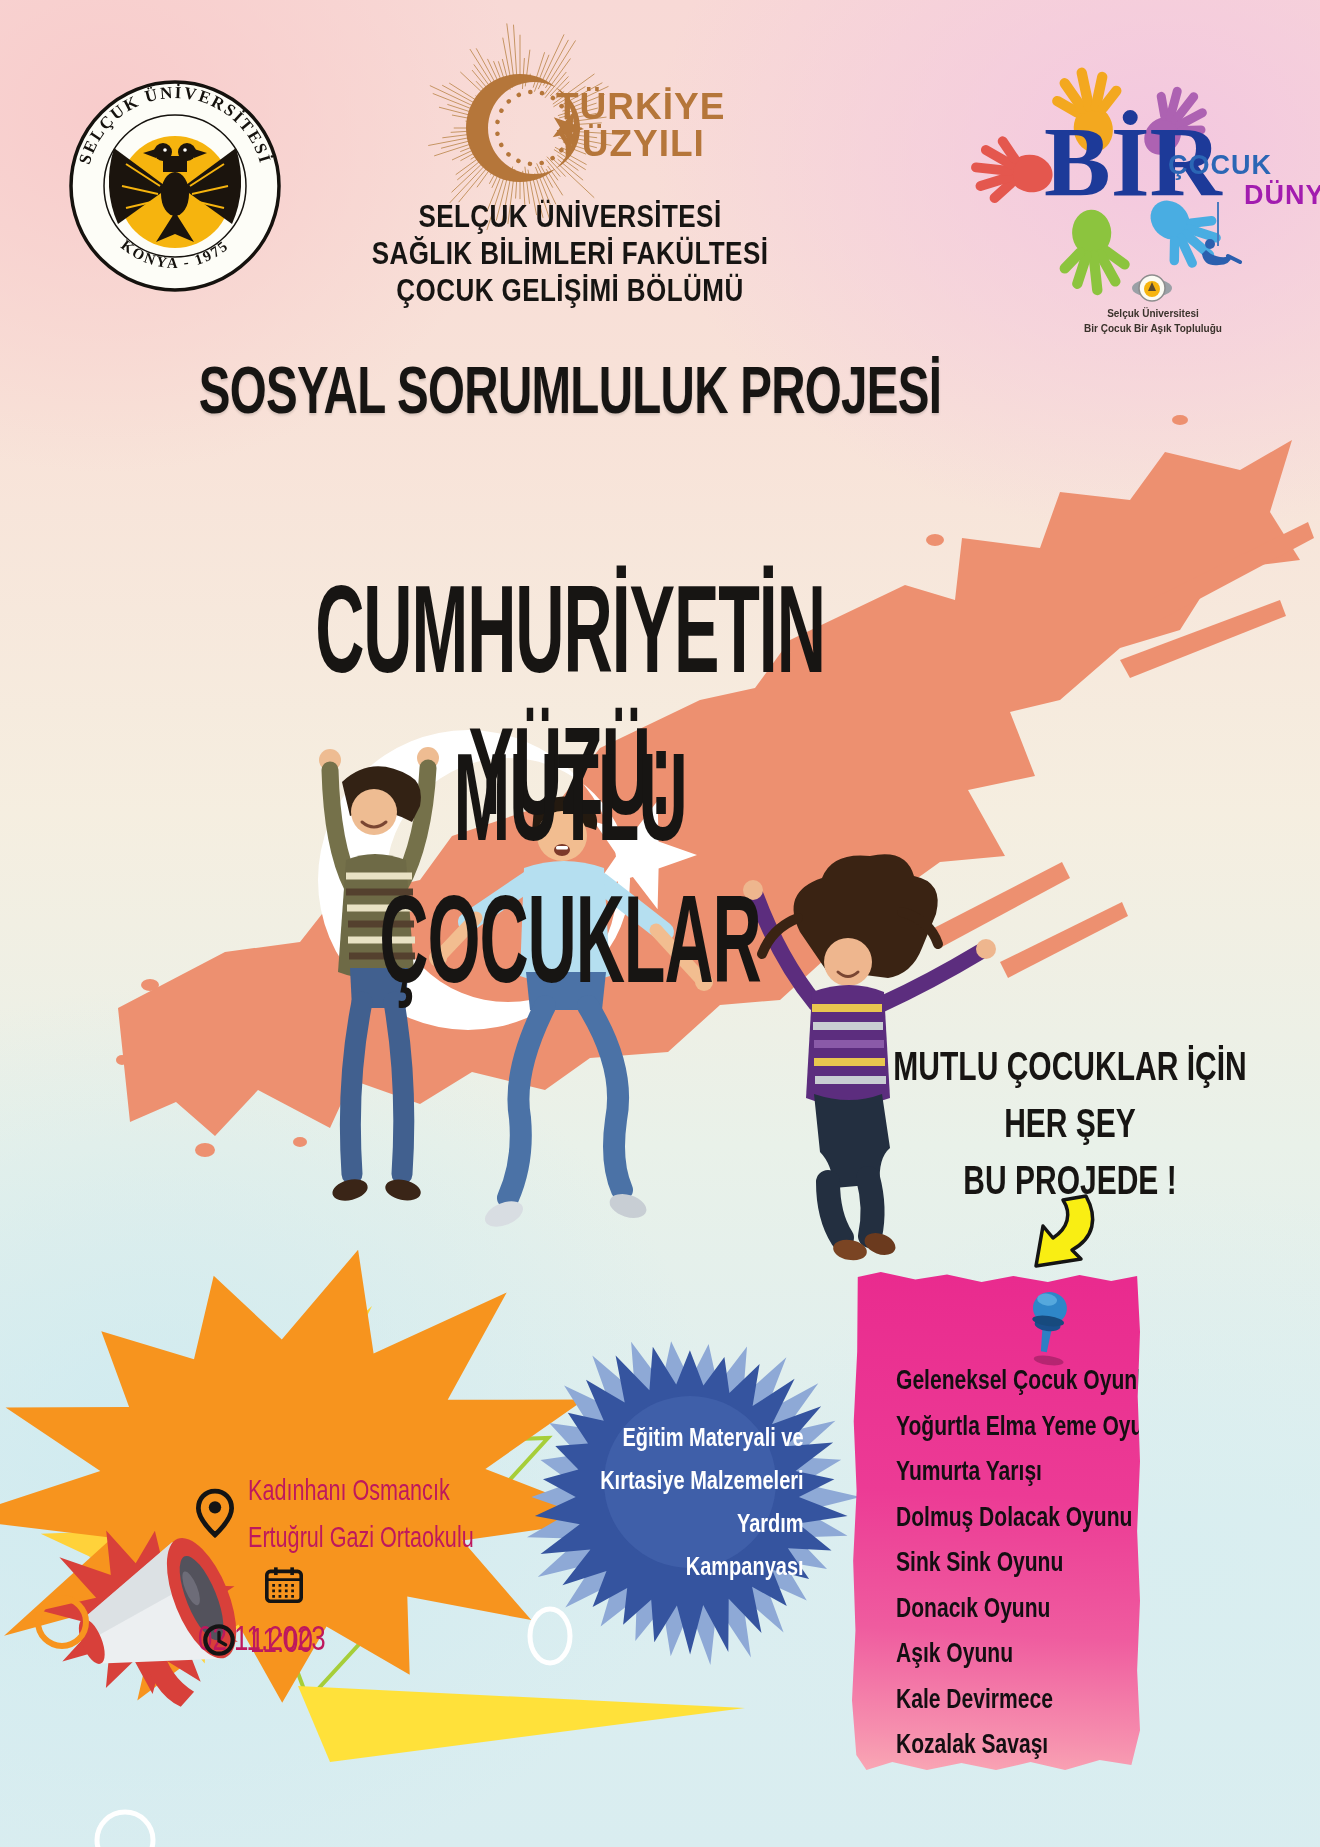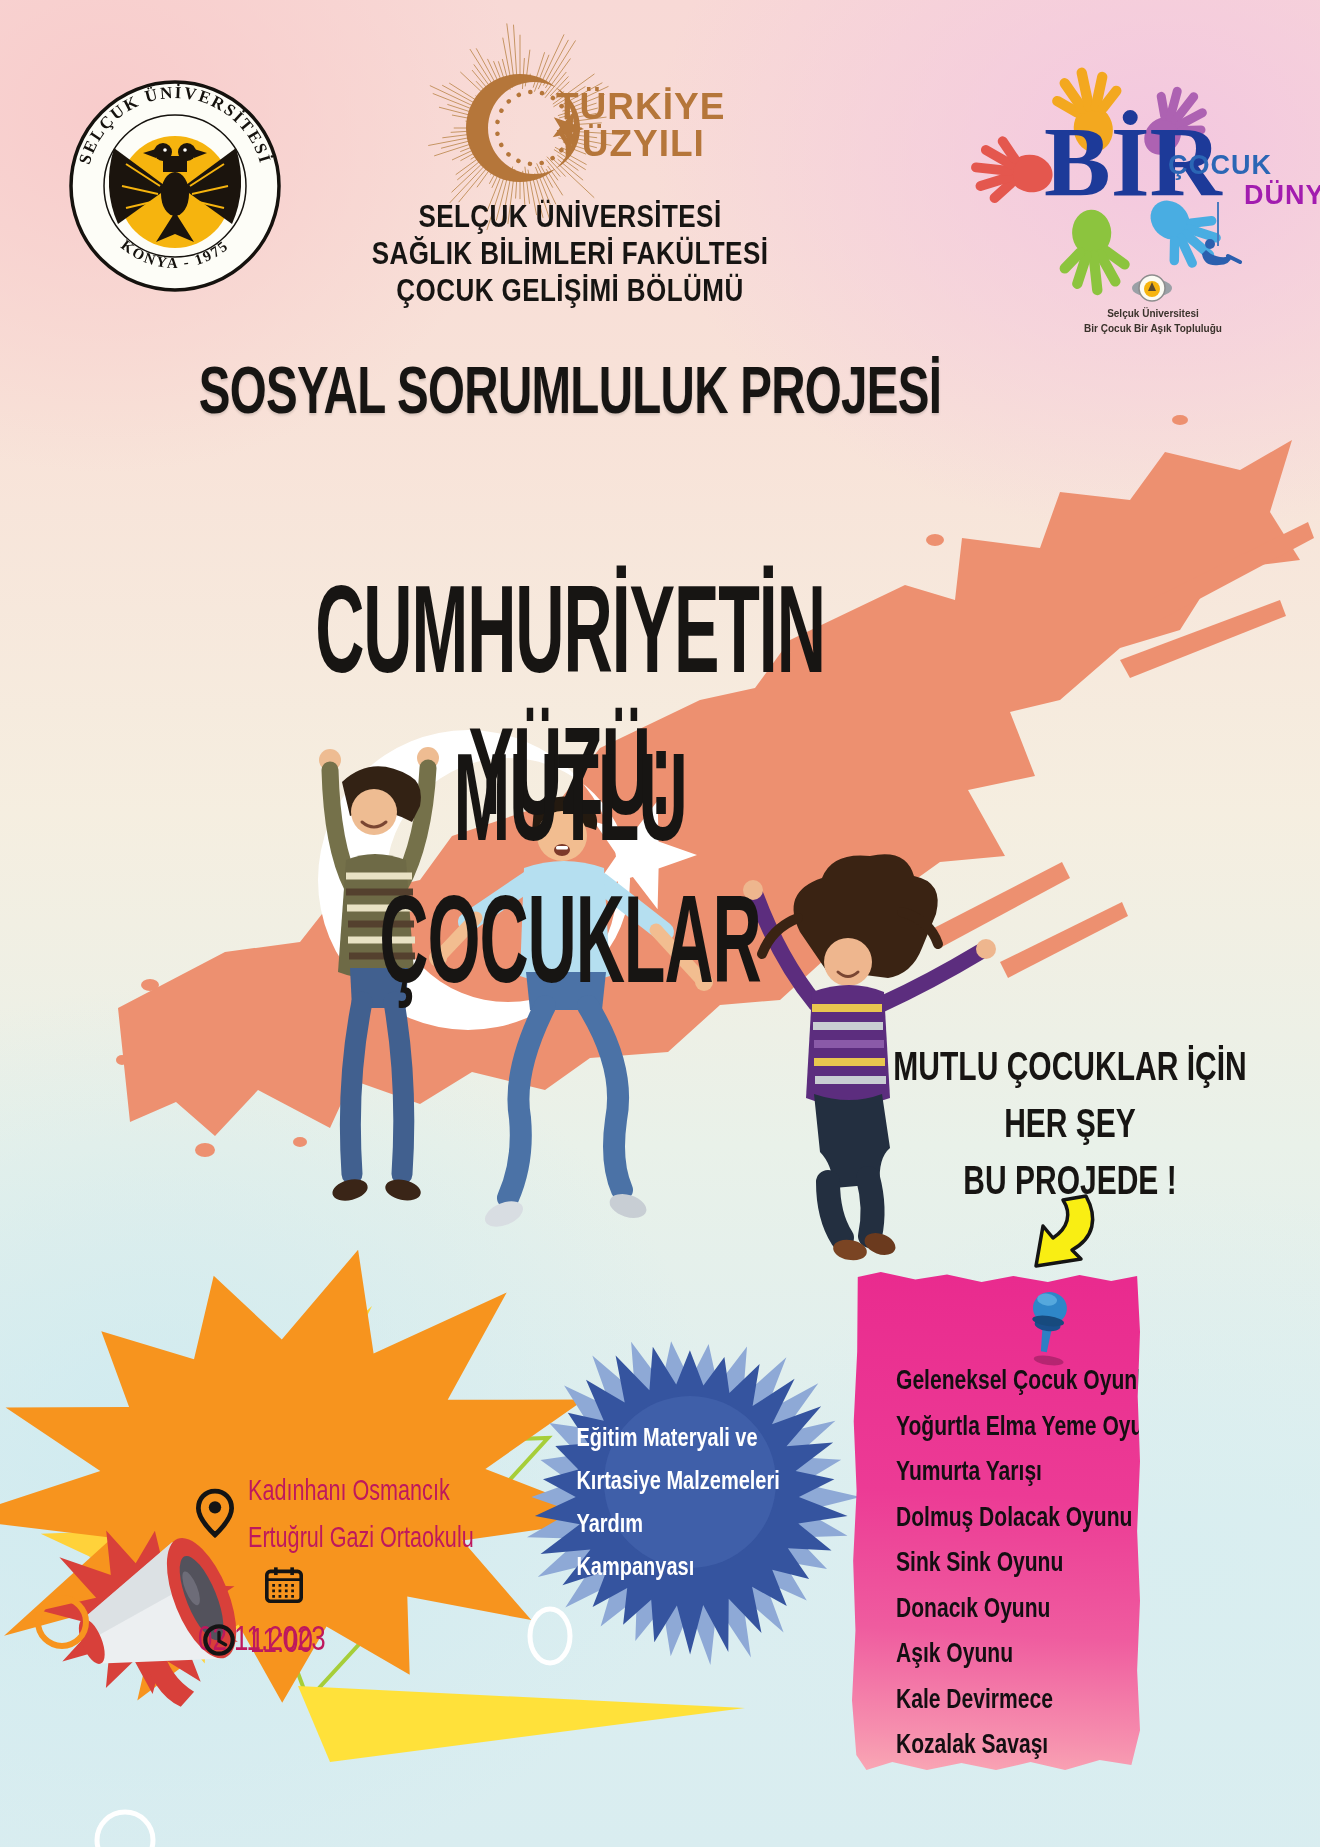--- a/index.html
+++ b/index.html
@@ -30,21 +30,21 @@
   .bir-word{left:1044px;top:116px;color:#1d3a99;font-family:"Liberation Serif",serif;
     font-size:100px;line-height:92px;z-index:4;font-weight:bold;}
   .bir-sub1{left:1168px;top:150px;color:#2b66b5;font-size:27px;letter-spacing:1px;z-index:4;}
   .bir-sub2{left:1244px;top:180px;color:#a21caf;font-size:27px;letter-spacing:1px;z-index:4;}
   .bir-cap{left:1043px;top:306px;width:220px;text-align:center;color:#3a322b;font-size:10px;line-height:15px;font-weight:bold;z-index:4;}
   .note{position:absolute;left:852px;top:1272px;width:288px;height:498px;z-index:2;
     background:linear-gradient(183deg,#e92a8e 0%,#ec3b95 45%,#ef5c9f 72%,#f68fae 92%,#f9a7b4 100%);
     filter:drop-shadow(0 14px 9px rgba(90,100,110,.4));
     clip-path:polygon(2% 1%,10% 0%,22% 1.5%,33% .5%,45% 2%,56% .8%,68% 2%,79% .6%,90% 1.8%,99% .8%,100% 12%,99.2% 25%,100% 38%,99% 52%,100% 66%,99% 80%,100% 92%,97% 99%,86% 98%,74% 100%,62% 98.4%,50% 100%,38% 98.6%,26% 100%,14% 98.4%,5% 100%,1.5% 97%,0% 86%,1.2% 72%,.4% 58%,1.6% 44%,.6% 30%,1.8% 16%);}
   .note-text{position:absolute;left:44px;top:86px;font-size:27px;line-height:45.5px;font-weight:bold;color:#140f12;white-space:nowrap;transform:scaleX(.78);transform-origin:left top;}
-  .badge-text{left:548px;top:1416px;width:284px;text-align:left;color:#fff;font-size:25px;line-height:43px;z-index:4;}
+  .badge-text{left:548px;top:1416px;width:284px;text-align:right;color:#fff;font-size:25px;line-height:43px;z-index:4;}
   .badge-text .sq{transform:scaleX(.8);}
   .event-row{position:absolute;display:flex;gap:14px;align-items:flex-start;z-index:4;color:#be185d;font-weight:normal;}
   .ev-loc{left:196px;top:1466px;}
   .ev-loc .lines{font-size:30px;line-height:47px;white-space:nowrap;transform:scaleX(.72);transform-origin:left top;}
   .ev-date{left:198px;top:1566px;align-items:center;flex-direction:column;}
   .ev-time{left:202px;top:1620px;align-items:center;}
   .ev-big{font-size:35px;white-space:nowrap;transform:scaleX(.74);transform-origin:left center;}
 </style>
 </head>
 <body>

